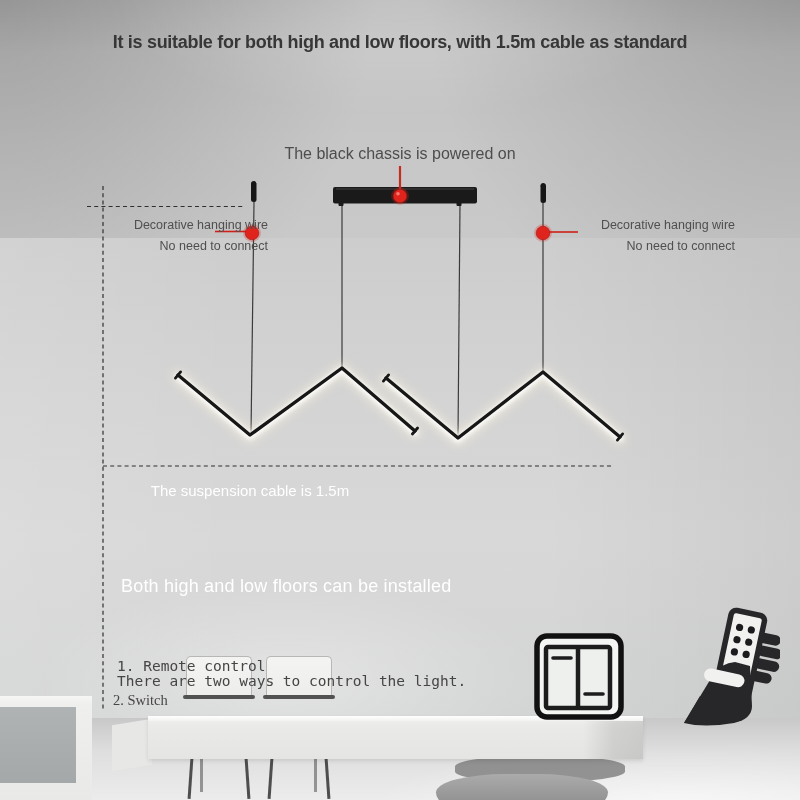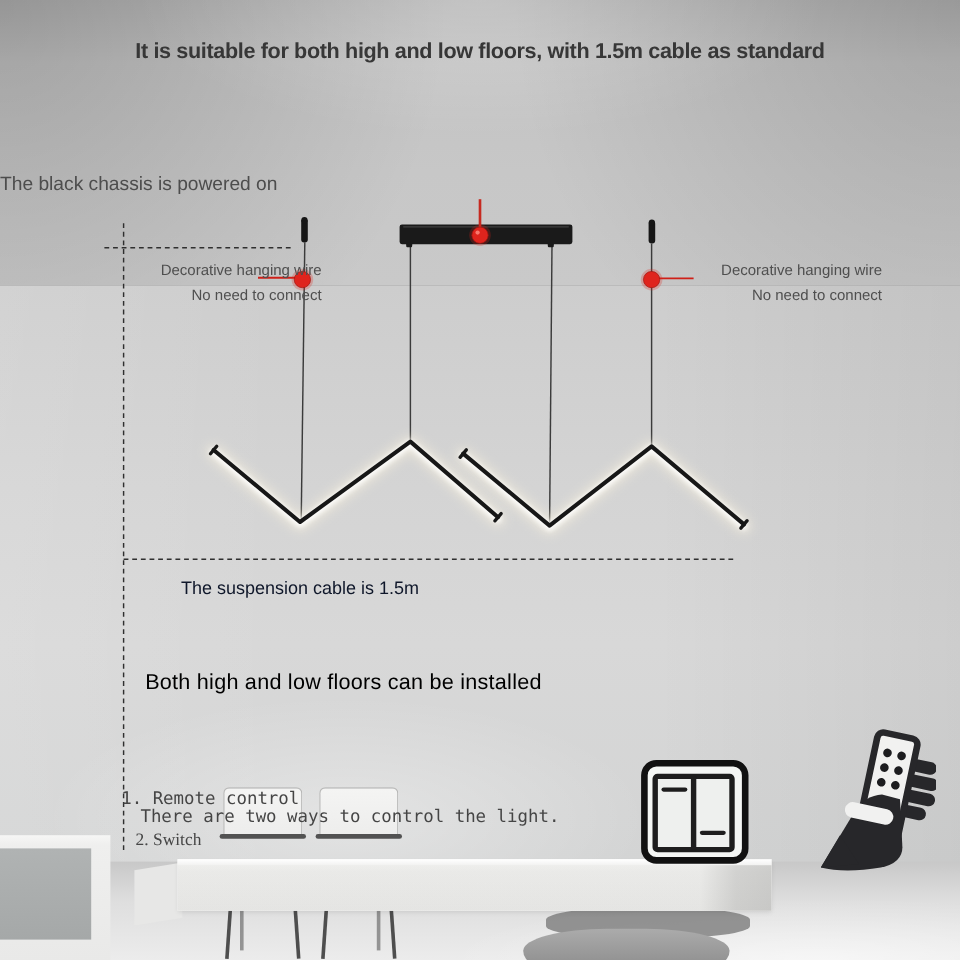--- a/index.html
+++ b/index.html
@@ -53,31 +53,31 @@
 
   
   .fixture-svg{position:absolute;left:0;top:0;pointer-events:none;}
   .icon-svg{position:absolute;}
 
   
   .txt{position:absolute;white-space:nowrap;}
   .title{left:0;right:0;top:32px;text-align:center;font-size:18px;font-weight:bold;
     color:#373737;letter-spacing:-.3px;}
   .subtitle{left:0;right:0;top:62px;text-align:center;font-size:13.5px;color:#6d6d6d;}
-  .chassis-note{left:0;right:0;top:145px;text-align:left;font-size:16px;color:#4d4d4d;}
+  .chassis-note{left:0;right:0;top:145px;text-align:center;font-size:16px;color:#4d4d4d;}
   .wire-label{top:215px;width:184px;text-align:right;font-size:12.5px;color:#4f4f4f;
     line-height:21px;}
   .wire-label-left{left:84px;}
   .wire-label-right{left:551px;}
   .suspension-note{left:100px;top:479px;width:300px;text-align:center;font-size:15px;
-    color:#0f172a;line-height:23px;}
-  .floors-note{left:121px;top:558px;font-size:18px;color:#000000;letter-spacing:.2px;}
+    color:#ffffff;line-height:23px;}
+  .floors-note{left:121px;top:576px;font-size:18px;color:#ffffff;letter-spacing:.2px;}
   .mono{font-family:"DejaVu Sans Mono",monospace;font-size:14.5px;color:#454545;}
   .control-intro{left:117px;top:625px;margin-top:48px;}
-  .control-item1{left:101px;top:658px;}
+  .control-item1{left:117px;top:658px;}
   .control-item2{left:113px;top:692px;font-family:Liberation Serif, serif;}
 </style>
 </head>
 <body>
 
 <div class="stage">
 
   <div class="bg-ceiling"></div>
   <div class="bg-wall"></div>
   <div class="bg-floor"></div>

